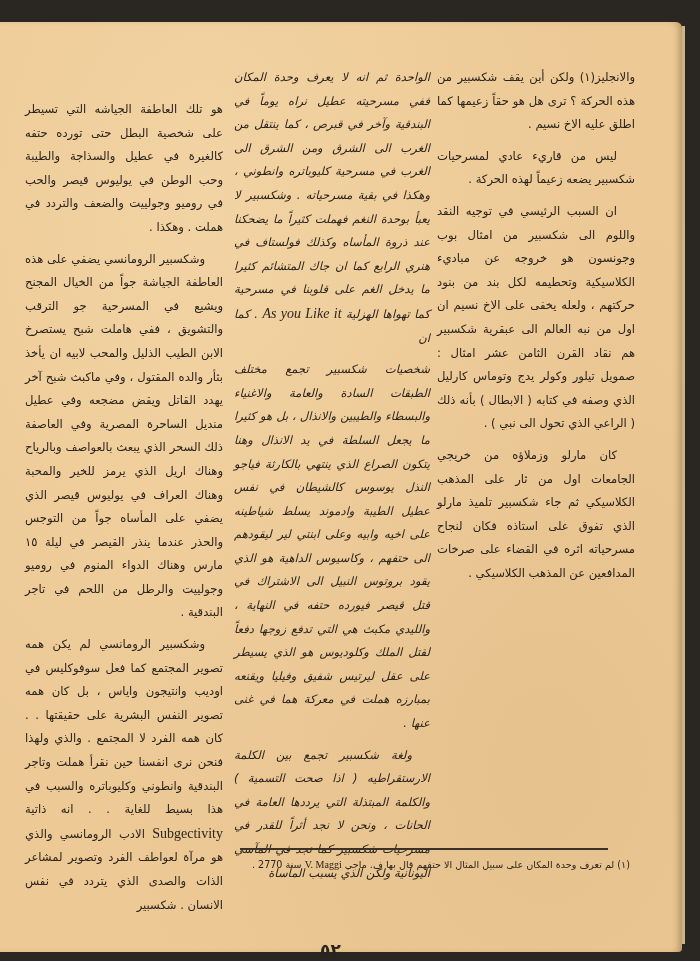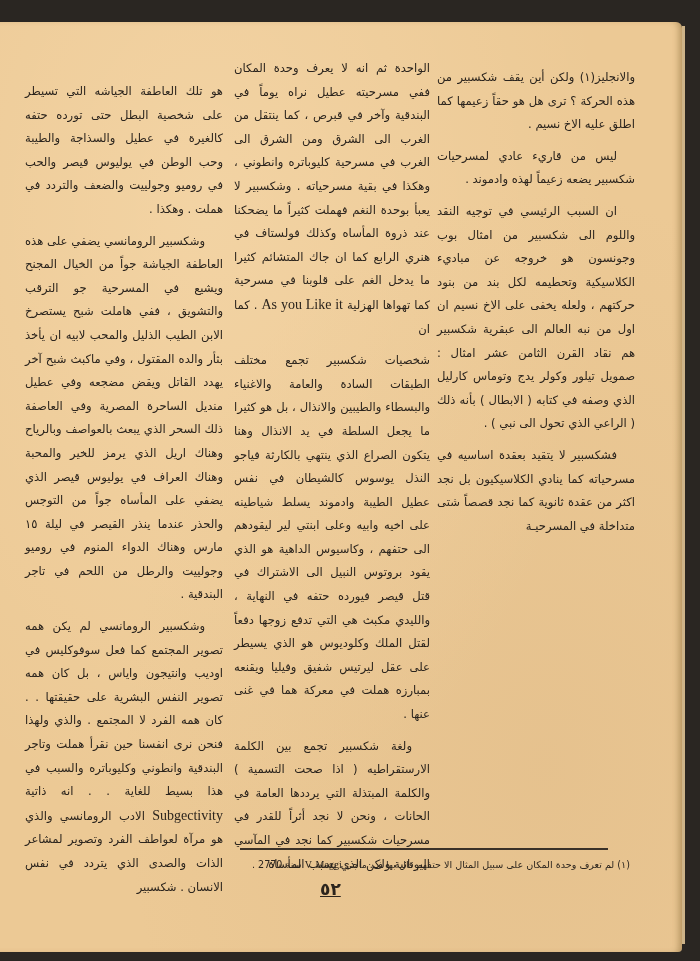--- a/index.html
+++ b/index.html
@@ -24,45 +24,45 @@
     background:#cdb388;
   }
   .col {
     position:absolute; direction:rtl; text-align:justify;
     color:#2b241d; font-size:11.6px; line-height:23.6px;
   }
   .col p { margin:0 0 8px 0; text-indent:0; }
   .col p.ind { text-indent:18px; }
   .col .latin { font-family:"Liberation Serif", serif; font-size:14px; direction:ltr; unicode-bidi:embed; }
   .col-right { left:437px; top:44px; width:198px; }
-  .col-mid   { left:234px; top:35px; width:196px; }
-  .col-left  { left:25px;  top:58px; width:198px; }
+  .col-mid   { left:234px; top:44px; width:196px;font-style:italic; }
+  .col-left  { left:25px;  top:76px; width:198px; }
   .rule {
     position:absolute; left:240px; top:826px; width:368px; height:2px; background:#3a3128;
   }
   .footnote {
     position:absolute; left:210px; top:834px; width:420px;
     direction:rtl; text-align:right; font-size:9.6px; color:#2b241d; line-height:18px;
   }
   .footnote .latin { font-family:Liberation Serif, serif; font-size:10px; direction:ltr; unicode-bidi:embed; }
   .page-number {
-    position:absolute; left:320px; top:857px; font-size:17px; font-weight:bold; color:#2b241d;text-decoration:underline;
+    position:absolute; left:320px; top:918px; font-size:17px; font-weight:bold; color:#2b241d;text-decoration:underline;
   }
 </style>
 </head>
 <body>
 
 <div class="page">
   <div class="page-edge"></div>
 
   <div class="col col-right">
     <p>والانجليز(١) ولكن أين يقف شكسبير من هذه الحركة ؟ ترى هل هو حقاً زعيمها كما اطلق عليه الاخ نسيم .</p>
-    <p class="ind">ليس من قاريء عادي لمسرحيات شكسبير يضعه زعيماً لهذه وادموند .</p>
+    <p class="ind">ليس من قاريء عادي لمسرحيات شكسبير يضعه زعيماً لهذه الحركة .</p>
     <p class="ind">ان السبب الرئيسي في توجيه النقد واللوم الى شكسبير من امثال بوب وجونسون هو خروجه عن مباديء الكلاسيكية وتحطيمه لكل بند من بنود حركتهم ، ولعله يخفى على الاخ نسيم ان اول من نبه العالم الى عبقرية شكسبير هم نقاد القرن الثامن عشر امثال : صمويل تيلور وكولر يدج وتوماس كارليل الذي وصفه في كتابه ( الابطال ) بأنه ذلك ( الراعي الذي تحول الى نبي ) .</p>
-    <p class="ind">فشكسبير لا يتقيد بعقدة اساسيه في مسرحياته كما ينادي الكلاسيكيون بل نجد اكثر من عقدة ثانوية كما نجد قصصاً شتى متداخلة في المسرحيـة</p>
+    <p class="ind">كان مارلو وزملاؤه من خريجي الجامعات اول من ثار على المذهب الكلاسيكي ثم جاء شكسبير تلميذ مارلو الذي تفوق على استاذه فكان لنجاح مسرحياته اثره في القضاء على صرخات المدافعين عن المذهب الكلاسيكي .</p>
   </div>
 
   <div class="col col-mid">
     <p><span>الواحدة ثم انه لا يعرف وحدة المكان ففي مسرحيته عطيل نراه يوماً في البندقية وآخر في قبرص ، كما ينتقل من الغرب الى الشرق ومن الشرق الى الغرب في مسرحية كليوباتره وانطوني ، وهكذا في بقية مسرحياته . وشكسبير لا يعبأ بوحدة النغم فهملت كثيراً ما يضحكنا عند ذروة المأساه وكذلك فولستاف في هنري الرابع كما ان جاك المتشائم كثيرا ما يدخل الغم على قلوبنا في مسرحية كما تهواها الهزلية</span> <span class="latin">As you Like it</span> <span>. كما ان</span></p>
     <p>شخصيات شكسبير تجمع مختلف الطبقات السادة والعامة والاغنياء والبسطاء والطيبين والانذال ، بل هو كثيرا ما يجعل السلطة في يد الانذال وهنا يتكون الصراع الذي ينتهي بالكارثة فياجو النذل يوسوس كالشيطان في نفس عطيل الطيبة وادموند يسلط شياطينه على اخيه وابيه وعلى ابنتي لير ليقودهم الى حتفهم ، وكاسيوس الداهية هو الذي يقود بروتوس النبيل الى الاشتراك في قتل قيصر فيورده حتفه في النهاية ، والليدي مكبث هي التي تدفع زوجها دفعاً لقتل الملك وكلوديوس هو الذي يسيطر على عقل ليرتيس شفيق وفيليا ويقنعه بمبارزه هملت في معركة هما في غنى عنها .</p>
     <p class="ind">ولغة شكسبير تجمع بين الكلمة الارستقراطيه ( اذا صحت التسمية ) والكلمة المبتذلة التي يرددها العامة في الحانات ، ونحن لا نجد أثراً للقدر في مسرحيات شكسبير كما نجد في المآسي اليونانية ولكن الذي يسبب المأساة</p>
   </div>
 
   <div class="col col-left">
     <p>هو تلك العاطفة الجياشه التي تسيطر على شخصية البطل حتى تورده حتفه كالغيرة في عطيل والسذاجة والطيبة وحب الوطن في يوليوس قيصر والحب في روميو وجولييت والضعف والتردد في هملت . وهكذا .</p>

